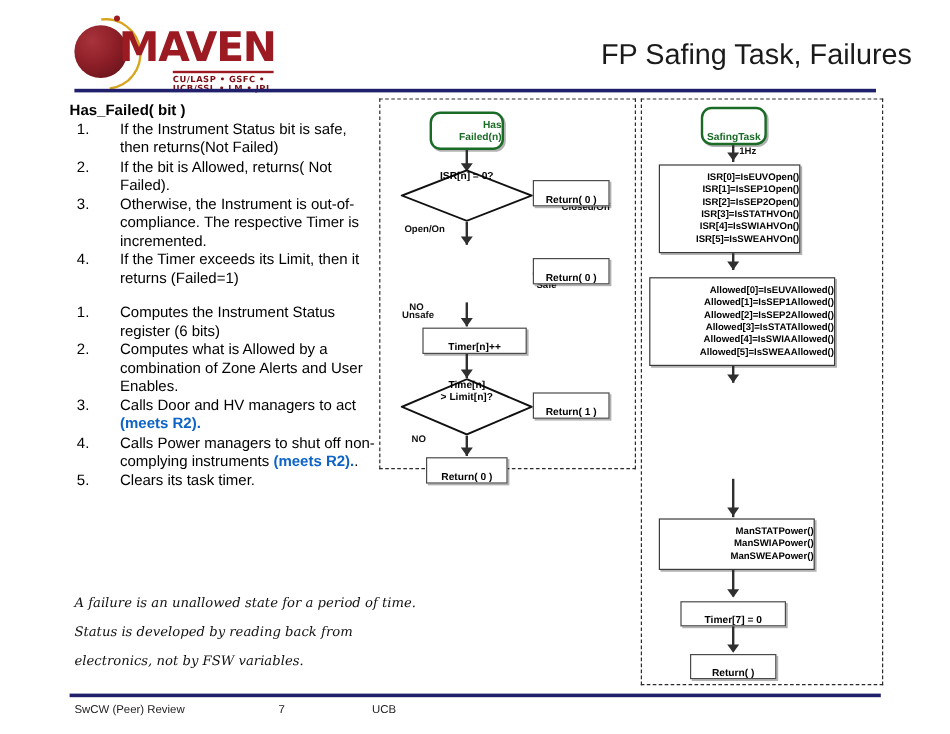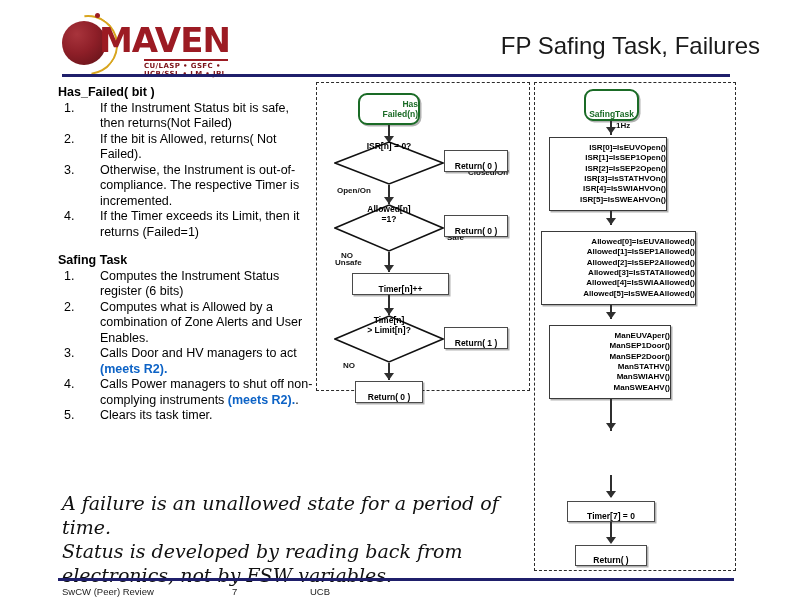--- a/index.html
+++ b/index.html
@@ -57,21 +57,21 @@
   ol.steps li{
     position:relative;padding-left:42px;
     font-size:12.5px;line-height:15.5px;
   }
   ol.steps li .num{position:absolute;left:6px;top:0;width:30px;}
   .blue{color:#0d63c6;font-weight:bold;}
   .gap{height:13px;}
   .quote{
     position:absolute;left:62px;top:491px;width:470px;
     font-family:"DejaVu Serif", serif;
-    font-style:italic;font-size:19px;line-height:24px;color:#111;
+    font-style:italic;font-size:11px;line-height:24px;color:#111;
   }
 
   
   .footer-rule{position:absolute;left:58px;top:578px;width:676px;height:3px;background:#1f1f6b;}
   .footer{position:absolute;top:586px;font-size:9.5px;color:#222;}
   .f1{left:62px;} .f2{left:232px;} .f3{left:310px;}
 
   
   .panel{position:absolute;border:1.5px dashed #2b2b2b;background:#fff;}
   #panel-left{left:316px;top:82px;width:212px;height:307px;}
@@ -150,21 +150,20 @@
         <span>Otherwise, the Instrument is out-of-compliance.  The respective Timer is incremented.</span>
       </li>
       <li>
         <span class="num">4.</span>
         <span>If the Timer exceeds its Limit, then it returns (Failed=1)</span>
       </li>
     </ol>
 
     <div class="gap"></div>
 
-    <div class="blk-title">Safing Task</div>
     <ol class="steps">
       <li>
         <span class="num">1.</span>
         <span>Computes the Instrument Status register (6 bits)</span>
       </li>
       <li>
         <span class="num">2.</span>
         <span>Computes what is Allowed by a combination of Zone Alerts and User Enables.</span>
       </li>
       <li>
@@ -209,40 +208,31 @@
     <div class="edge h" style="left:127px;top:79px;width:28px;"></div>
     <div class="arrow-r" style="left:152px;top:75px;"></div>
     <div class="elabel" style="left:128px;top:66px;">YES</div>
     <div class="elabel" style="left:120px;top:85px;margin-left:31px;">Closed/Off</div>
     <div class="node proc" style="left:160px;top:67px;width:0px;height:0px;opacity:0;"></div>
 
     <div class="edge v" style="left:71px;top:102px;height:19px;"></div>
     <div class="arrow-d" style="left:67px;top:114px;"></div>
     <div class="elabel" style="left:20px;top:103px;">Open/On</div>
 
-    <div class="diamond" style="left:17px;top:121px;width:110px;height:48px;">
-      <svg width="110" height="48" viewBox="0 0 110 48">
-          <polygon points="55,1 109,24 55,47 1,24" fill="#fff" stroke="#111" stroke-width="1.6"></polygon>
-        </svg>
-      <div class="dlabel">
-        <span>Allowed[n]</span>
-        <span>=1?</span>
-      </div>
-    </div>
     <div class="edge h" style="left:127px;top:144px;width:28px;"></div>
     <div class="arrow-r" style="left:152px;top:140px;"></div>
     <div class="elabel" style="left:129px;top:131px;">YES</div>
     <div class="elabel" style="left:130px;top:150px;">Safe</div>
 
     <div class="edge v" style="left:71px;top:169px;height:20px;"></div>
     <div class="arrow-d" style="left:67px;top:182px;"></div>
     <div class="elabel" style="left:24px;top:168px;">NO</div>
     <div class="elabel" style="left:18px;top:175px;">Unsafe</div>
 
-    <div class="node proc" style="left:35px;top:190px;width:97px;height:22px;">Timer[n]++</div>
+    <div class="node proc" style="left:35px;top:190px;width:87px;height:22px;">Timer[n]++</div>
 
     <div class="edge v" style="left:71px;top:212px;height:20px;"></div>
     <div class="arrow-d" style="left:67px;top:225px;"></div>
 
     <div class="diamond" style="left:17px;top:232px;width:110px;height:48px;">
       <svg width="110" height="48" viewBox="0 0 110 48">
           <polygon points="55,1 109,24 55,47 1,24" fill="#fff" stroke="#111" stroke-width="1.6"></polygon>
         </svg>
       <div class="dlabel">
         <span>Time[n]</span>
@@ -292,32 +282,29 @@
       <span>Allowed[1]=IsSEP1Allowed()</span>
       <span>Allowed[2]=IsSEP2Allowed()</span>
       <span>Allowed[3]=IsSTATAllowed()</span>
       <span>Allowed[4]=IsSWIAAllowed()</span>
       <span>Allowed[5]=IsSWEAAllowed()</span>
     </div>
 
     <div class="edge v" style="left:75px;top:222px;height:14px;"></div>
     <div class="arrow-d" style="left:71px;top:229px;"></div>
 
-    <div class="node list" style="left:14px;top:242px;width:122px;height:74px;">
-      <span>ManEUVAper()</span>
-      <span>ManSEP1Door()</span>
-      <span>ManSEP2Door()</span>
-      <span>ManSTATHV()</span>
-      <span>ManSWIAHV()</span>
-      <span>ManSWEAHV()</span>
-    </div>
 
     <div class="edge v" style="left:75px;top:316px;height:32px;"></div>
     <div class="arrow-d" style="left:71px;top:340px;"></div>
 
+    <div class="node list" style="left:14px;top:349px;width:130px;height:43px;">
+      <span>ManSTATPower()</span>
+      <span>ManSWIAPower()</span>
+      <span>ManSWEAPower()</span>
+    </div>
 
     <div class="edge v" style="left:75px;top:392px;height:22px;"></div>
     <div class="arrow-d" style="left:71px;top:408px;"></div>
 
     <div class="node proc" style="left:32px;top:418px;width:88px;height:21px;">Timer[7] = 0</div>
 
     <div class="edge v" style="left:75px;top:439px;height:20px;"></div>
     <div class="arrow-d" style="left:71px;top:454px;"></div>
 
     <div class="node proc" style="left:40px;top:462px;width:72px;height:21px;">Return( )</div>

